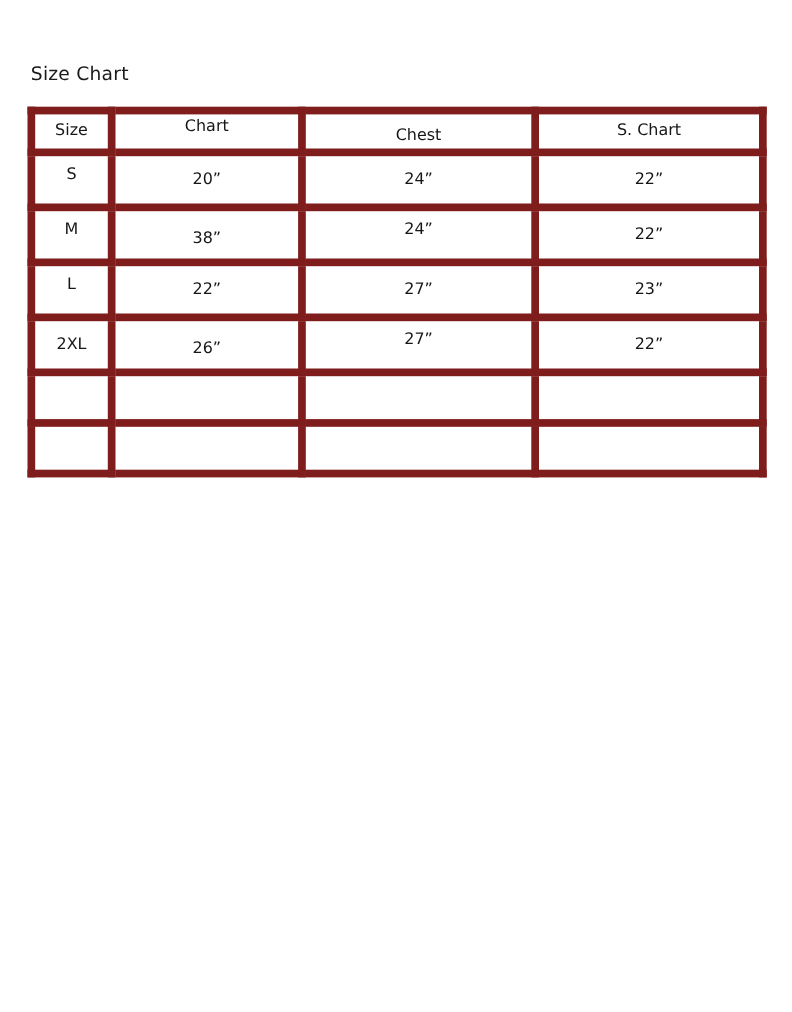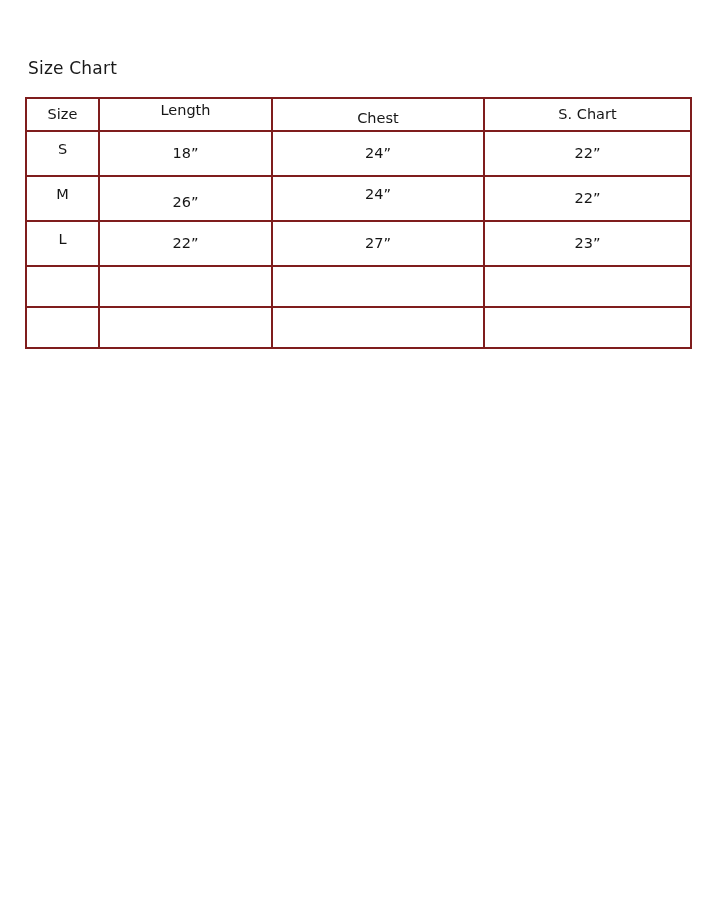--- a/index.html
+++ b/index.html
@@ -36,21 +36,21 @@
   table.size-table {
     position: absolute;
     left: 25px;
     top: 97px;
     width: 665px;
     border-collapse: collapse;
     table-layout: fixed;
   }
   table.size-table td,
   table.size-table th {
-    border: 2px solid #7f1d1d;
+    border: 7px solid #7f1d1d;
     padding: 0;
     text-align: center;
     vertical-align: middle;
     font-weight: 400;
     font-size: 14.5px;
     color: #161616;
   }
   col.c-size { width: 73px; }
   col.c-chest { width: 173px; }
   col.c-length { width: 212px; }
@@ -83,71 +83,85 @@
       <col class="c-chest">
       <col class="c-length">
       <col class="c-slength">
     </colgroup>
     <thead>
       <tr>
         <td>
           <span class="cell-inner nudge-mid">Size</span>
         </td>
         <td>
-          <span class="cell-inner nudge-up">Length</span>
+          <span class="cell-inner nudge-up">Chart</span>
         </td>
         <td>
           <span class="cell-inner nudge-down">Chest</span>
         </td>
         <td>
           <span class="cell-inner nudge-mid">S. Chart</span>
         </td>
       </tr>
     </thead>
     <tbody>
       <tr>
         <td>
             <span class="cell-inner nudge-up">S</span>
           </td>
         <td>
-            <span class="cell-inner nudge-mid">18”</span>
+            <span class="cell-inner nudge-mid">20”</span>
           </td>
         <td>
             <span class="cell-inner nudge-mid">24”</span>
           </td>
         <td>
             <span class="cell-inner nudge-mid">22”</span>
           </td>
       </tr>
       <tr>
         <td>
             <span class="cell-inner nudge-up">M</span>
           </td>
         <td>
-            <span class="cell-inner nudge-down">26”</span>
+            <span class="cell-inner nudge-down">38”</span>
           </td>
         <td>
             <span class="cell-inner nudge-up">24”</span>
           </td>
         <td>
             <span class="cell-inner nudge-mid">22”</span>
           </td>
       </tr>
       <tr>
         <td>
             <span class="cell-inner nudge-up">L</span>
           </td>
         <td>
             <span class="cell-inner nudge-mid">22”</span>
           </td>
         <td>
             <span class="cell-inner nudge-mid">27”</span>
           </td>
         <td>
             <span class="cell-inner nudge-mid">23”</span>
+          </td>
+      </tr>
+      <tr>
+        <td>
+            <span class="cell-inner nudge-mid">2XL</span>
+          </td>
+        <td>
+            <span class="cell-inner nudge-down">26”</span>
+          </td>
+        <td>
+            <span class="cell-inner nudge-up">27”</span>
+          </td>
+        <td>
+            <span class="cell-inner nudge-mid">22”</span>
           </td>
       </tr>
       <tr class="empty-row">
         <td>
             <span class="cell-inner"></span>
           </td>
         <td>
             <span class="cell-inner"></span>
           </td>
         <td>

